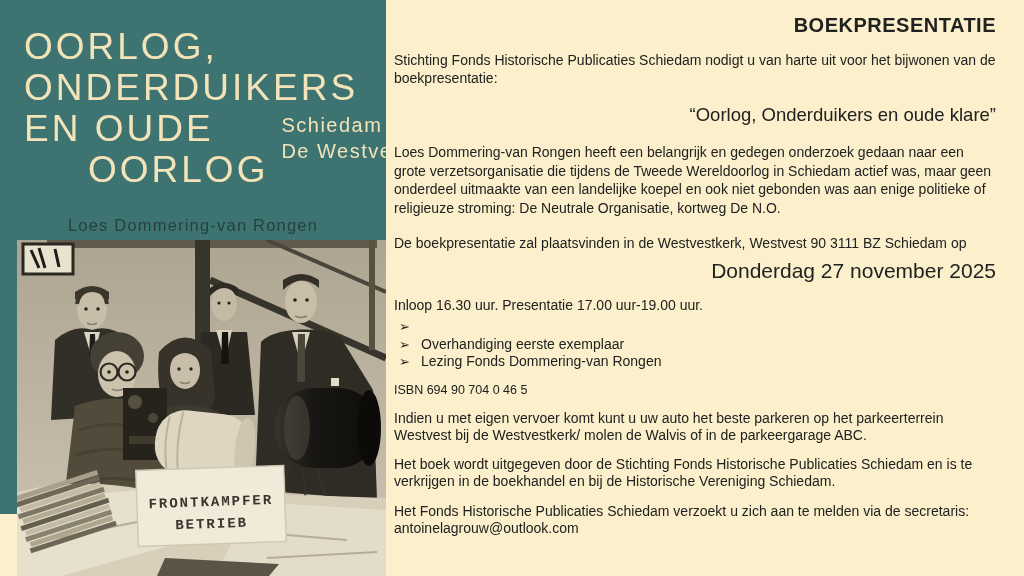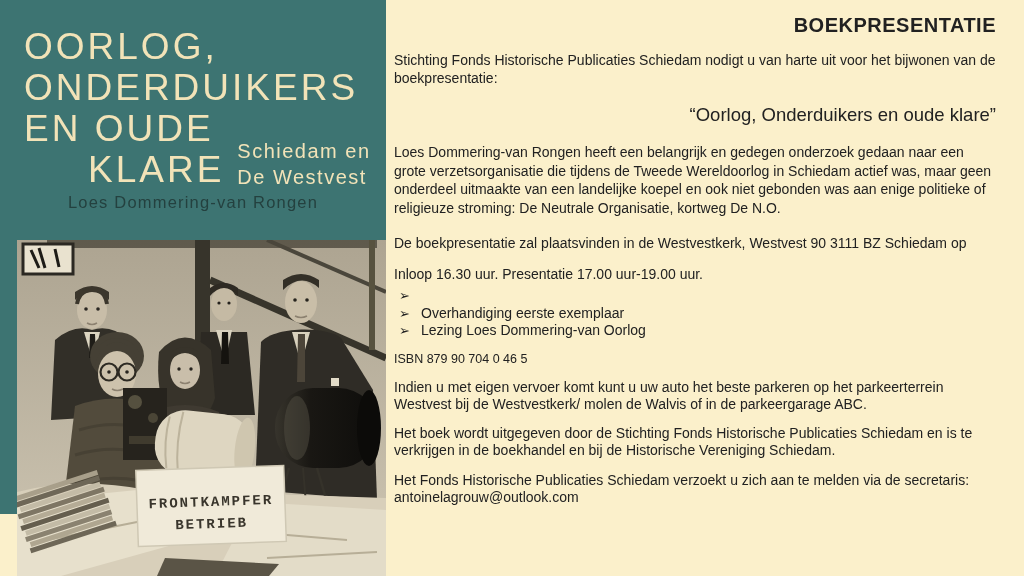--- a/index.html
+++ b/index.html
@@ -7,25 +7,25 @@
   .page{
     position:relative;width:1024px;height:576px;overflow:hidden;
     font-family:"Liberation Sans",sans-serif;background:#FBF0CB;
   }
   
   .cover{position:absolute;left:0;top:0;width:386px;height:514px;background:#3D7472;}
   .cover-title{
     position:absolute;left:24px;top:26px;color:#F2E3B8;
     font-size:37px;line-height:41px;font-weight:400;letter-spacing:3px;white-space:nowrap;
   }
-  .title-row{display:flex;align-items:flex-end;}
+  .title-row{display:flex;align-items:flex-start;}
   .title-col2{margin-left:13px;margin-top:4px;font-size:20px;line-height:26px;letter-spacing:1.5px;}
   .klare{margin-left:64px;}
   .cover-author{
-    position:absolute;left:0;top:193px;width:386px;text-align:center;
+    position:absolute;left:0;top:216px;width:386px;text-align:center;
     color:#24413F;font-size:16.5px;letter-spacing:1.2px;font-weight:400;
   }
   .cover-photo{position:absolute;left:17px;top:240px;width:369px;height:336px;}
   .cover-photo svg{display:block;}
   .sign-text{font-family:"Liberation Mono","DejaVu Sans Mono",monospace;font-size:14px;letter-spacing:2px;fill:#39352C;font-weight:700;}
   
   .invite{
     position:absolute;left:386px;top:0;width:638px;height:576px;
     background:#FBF0CB;color:#212121;padding:0 28px 0 8px;
     font-size:14px;line-height:18px;
@@ -53,21 +53,21 @@
 
 <div class="page">
 
   <div class="cover">
     <div class="cover-title">
       <div>OORLOG,</div>
       <div>ONDERDUIKERS</div>
       <div class="title-row">
         <div>
           <div>EN OUDE</div>
-          <div class="klare">KLARE</div>
+          <div class="klare">OORLOG</div>
         </div>
         <div class="title-col2">
           <div>Schiedam en</div>
           <div>De Westvest</div>
         </div>
       </div>
     </div>
     <div class="cover-author">Loes Dommering-van Rongen</div>
 
     <div class="cover-photo">
@@ -209,39 +209,40 @@
     <div class="h-heading center">BOEKPRESENTATIE</div>
 
     <p class="p-intro" style="margin:15px 0 0 0">Stichting Fonds Historische Publicaties Schiedam nodigt u van harte uit voor het bijwonen van de boekpresentatie:</p>
 
     <div class="p-quote center">“Oorlog, Onderduikers en oude klare”</div>
 
     <p class="p-desc" style="margin:17px 0 8px 0">Loes Dommering-van Rongen heeft een belangrijk en gedegen onderzoek gedaan naar een grote verzetsorganisatie die tijdens de Tweede Wereldoorlog  in Schiedam actief was, maar geen onderdeel uitmaakte van een landelijke koepel en ook niet gebonden was aan enige politieke of religieuze stroming: De Neutrale Organisatie, kortweg De N.O.</p>
 
     <p class="p-loc" style="margin:17px 0 0 0">De boekpresentatie zal  plaatsvinden in de Westvestkerk, Westvest 90 3111 BZ Schiedam op</p>
 
+    <div class="p-date center">Donderdag 27 november 2025</div>
 
     <div class="p-times">Inloop 16.30 uur.  Presentatie 17.00 uur-19.00 uur.</div>
 
     <div class="bullets">
       <div class="bullet-row">
         <span class="bullet-arrow">➢</span>
       </div>
       <div class="bullet-row">
         <span class="bullet-arrow">➢</span>
         <span>Overhandiging eerste exemplaar</span>
       </div>
       <div class="bullet-row">
         <span class="bullet-arrow">➢</span>
-        <span>Lezing Loes Dommering-van Oorlog</span>
+        <span>Lezing Fonds Dommering-van Rongen</span>
       </div>
     </div>
 
 
-    <div class="p-isbn">ISBN 879 90 704 0 46 5</div>
+    <div class="p-isbn">ISBN 694 90 704 0 46 5</div>
 
     <p class="p-park p-tight" style="margin:11px 0 0 0">Indien u met eigen vervoer komt kunt u uw auto het beste parkeren op het parkeerterrein Westvest bij de Westvestkerk/ molen de Walvis of in de parkeergarage ABC.</p>
 
     <p class="p-pub p-tight" style="margin:12px 0 0 0">Het boek wordt uitgegeven door de Stichting Fonds Historische Publicaties Schiedam en is te verkrijgen in de boekhandel en bij de Historische Vereniging Schiedam.</p>
 
     <p class="p-rsvp p-tight" style="margin:13px 0 0 0">Het Fonds Historische Publicaties Schiedam verzoekt u zich aan te melden via de secretaris: antoinelagrouw@outlook.com</p>
 
   </div>
 
 </div>

